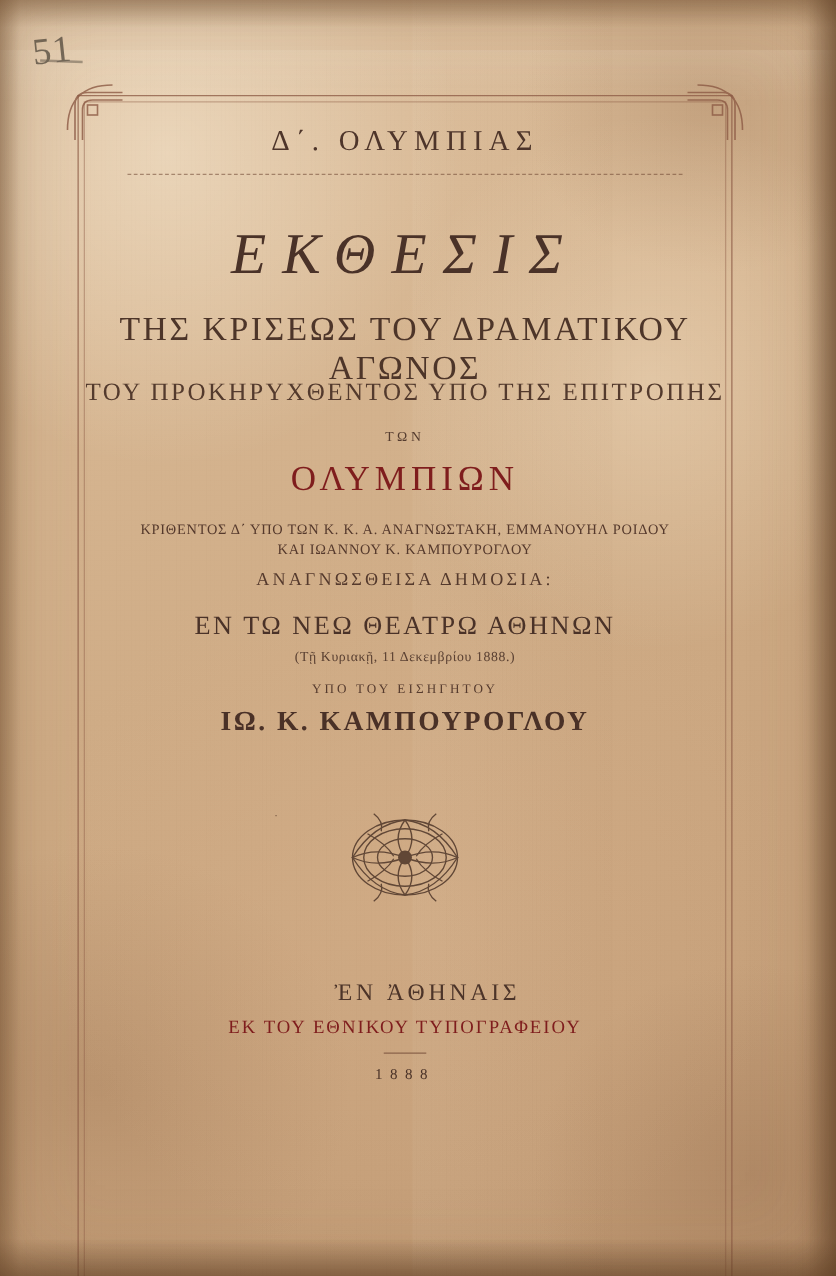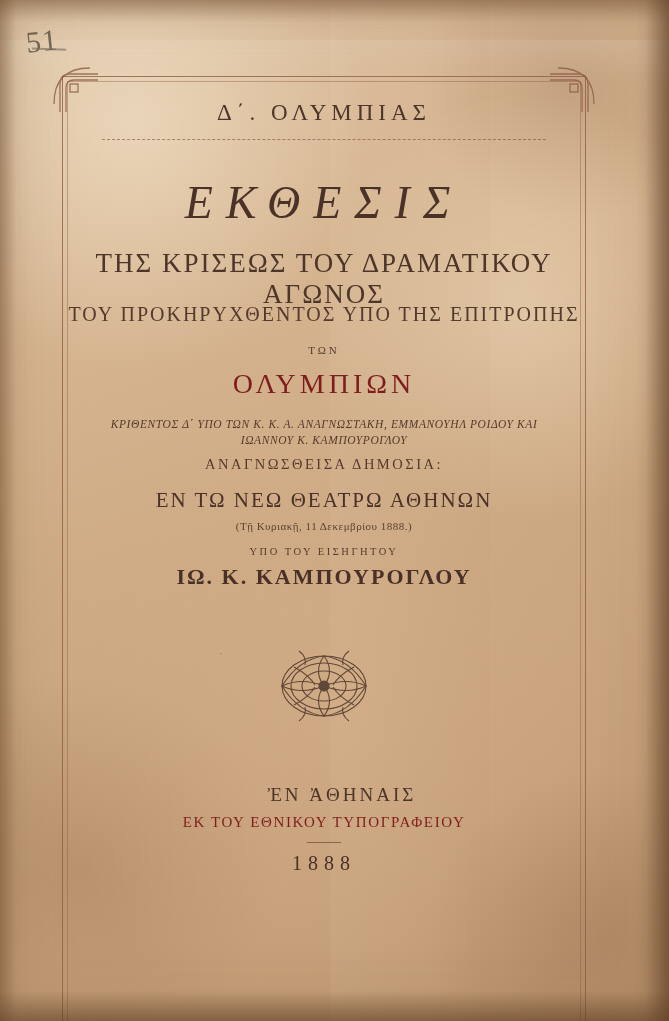--- a/index.html
+++ b/index.html
@@ -201,21 +201,20 @@
     color: #7f1d1d;
   }
   .t-judges {
     position: absolute;
     left: 40px; right: 40px;
     top: 340px;
     font-size: 11.5px;
     letter-spacing: 0.6px;
     color: #55392c;
     line-height: 1.4;
-    font-style: italic;
   }
   .t-read {
     position: absolute;
     left: 0; right: 0;
     top: 380px;
     font-size: 14.5px;
     letter-spacing: 2.5px;
     color: #553a2d;
   }
   .t-place {
@@ -294,21 +293,21 @@
     transform: translateX(-50%);
     width: 34px;
     height: 0;
     border-top: 1.5px solid #7b523d;
     opacity: 0.8;
   }
   .imprint-year {
     position: absolute;
     left: 0; right: 0;
     top: 776px;
-    font-size: 20px;
+    font-size: 12px;
     letter-spacing: 6px;
     color: #4a3227;
   }
 
   
   .crease1, .crease2 {
     position: absolute;
     pointer-events: none;
     opacity: 0.25;
   }

